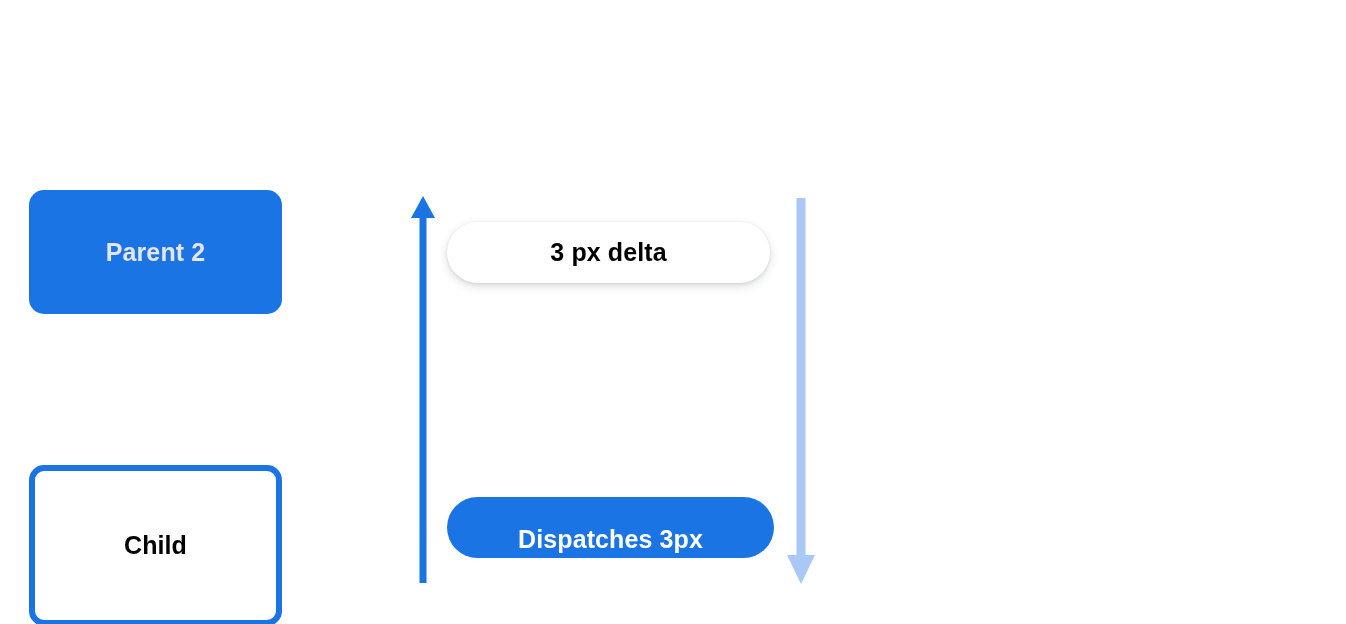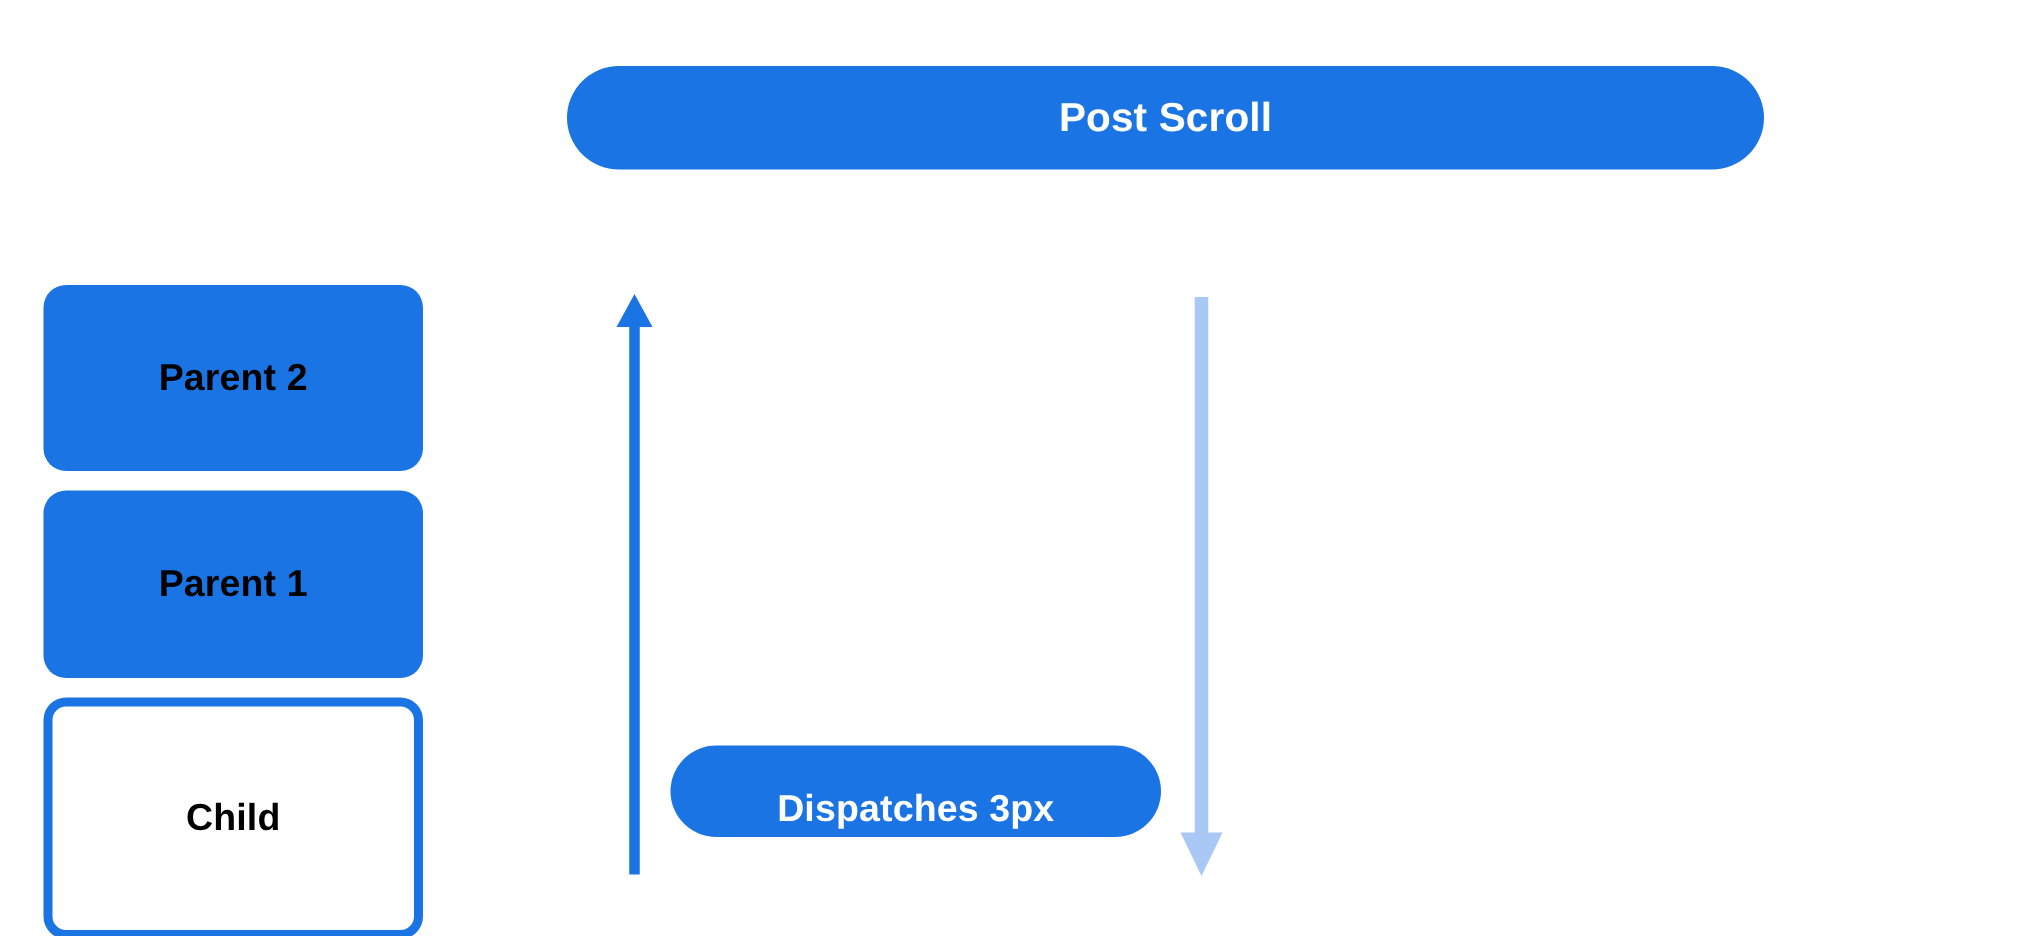--- a/index.html
+++ b/index.html
@@ -53,21 +53,21 @@
   }
   .stack-box .label {
     font-size: 25px;
     font-weight: bold;
     letter-spacing: 0.1px;
   }
   .stack-box.filled {
     background: #1b74e4;
   }
   .stack-box.filled .label {
-    color: #000000;
+    color: #e5e5e5;
   }
   .stack-box.outlined {
     background: #ffffff;
     border: 6px solid #1b74e4;
   }
   .stack-box.outlined .label {
     color: #000000;
   }
 
   #box-parent2 { top: 190px; height: 124px; }
@@ -124,44 +124,41 @@
     height: 61px;
     background: #1b74e4;
   }
   #pill-dispatch .label { color: #ffffff; margin-top: 24px; }
 </style>
 </head>
 <body>
 
 <div id="canvas">
 
-  <div class="header-bar">
-    <span class="label">Post Scroll</span>
-  </div>
 
   <div class="stack-box filled" id="box-parent2">
     <span class="label">Parent 2</span>
   </div>
 
-  <div class="stack-box filled" id="box-parent1">
-    <span class="label">Parent 1</span>
-  </div>
 
   <div class="stack-box outlined" id="box-child">
     <span class="label">Child</span>
   </div>
 
   <svg class="arrow-svg" id="arrow-up-container" viewBox="0 0 38 400">
     <line x1="19" y1="393" x2="19" y2="22" stroke="#1b74e4" stroke-width="7"></line>
     <polygon points="19,6 31,28 7,28" fill="#1b74e4"></polygon>
   </svg>
 
   <svg class="arrow-svg" id="arrow-down-container" viewBox="0 0 38 400">
     <line x1="19" y1="8" x2="19" y2="372" stroke="#aac8f5" stroke-width="9"></line>
     <polygon points="19,394 33,365 5,365" fill="#aac8f5"></polygon>
   </svg>
 
+  <div class="pill" id="pill-delta">
+    <span class="label">3 px delta</span>
+  </div>
 
   <div class="pill" id="pill-dispatch">
     <span class="label">Dispatches 3px</span>
   </div>
 
 </div>
 
 </body></html>

